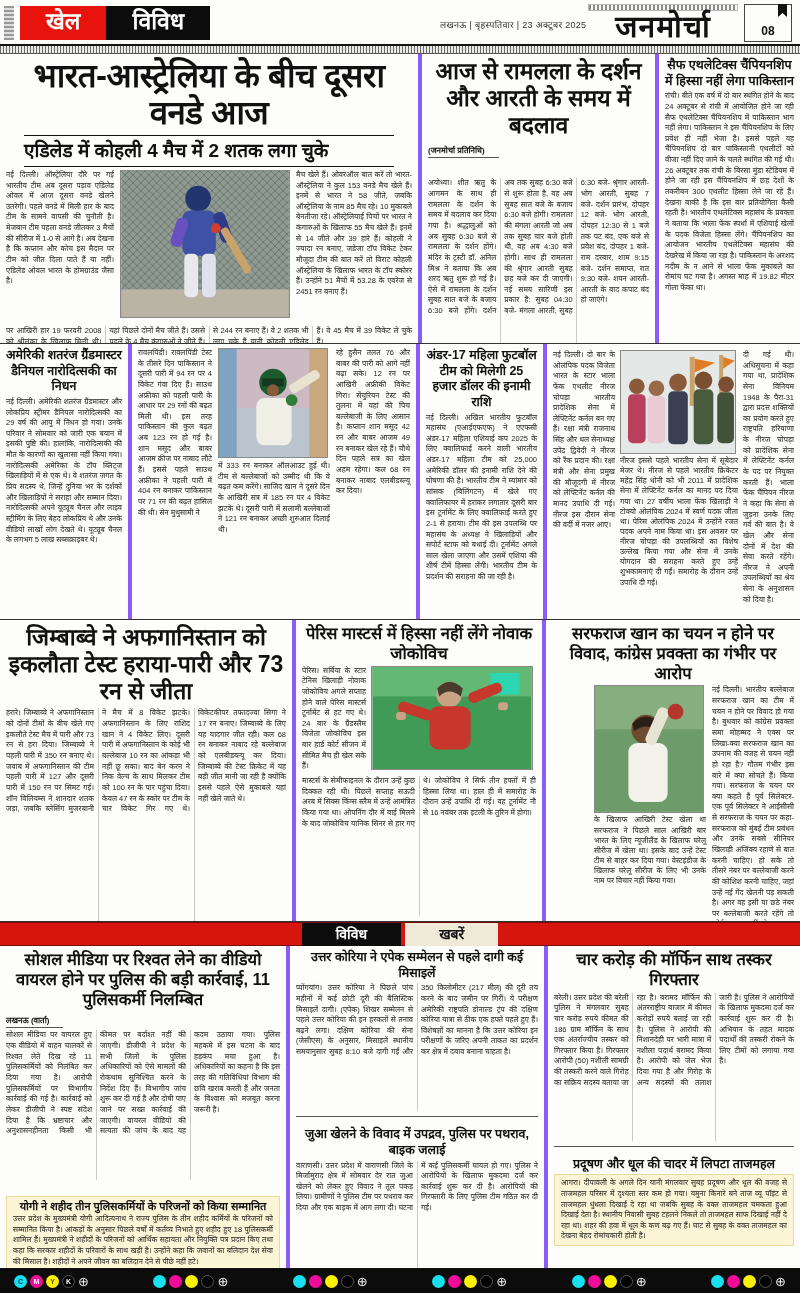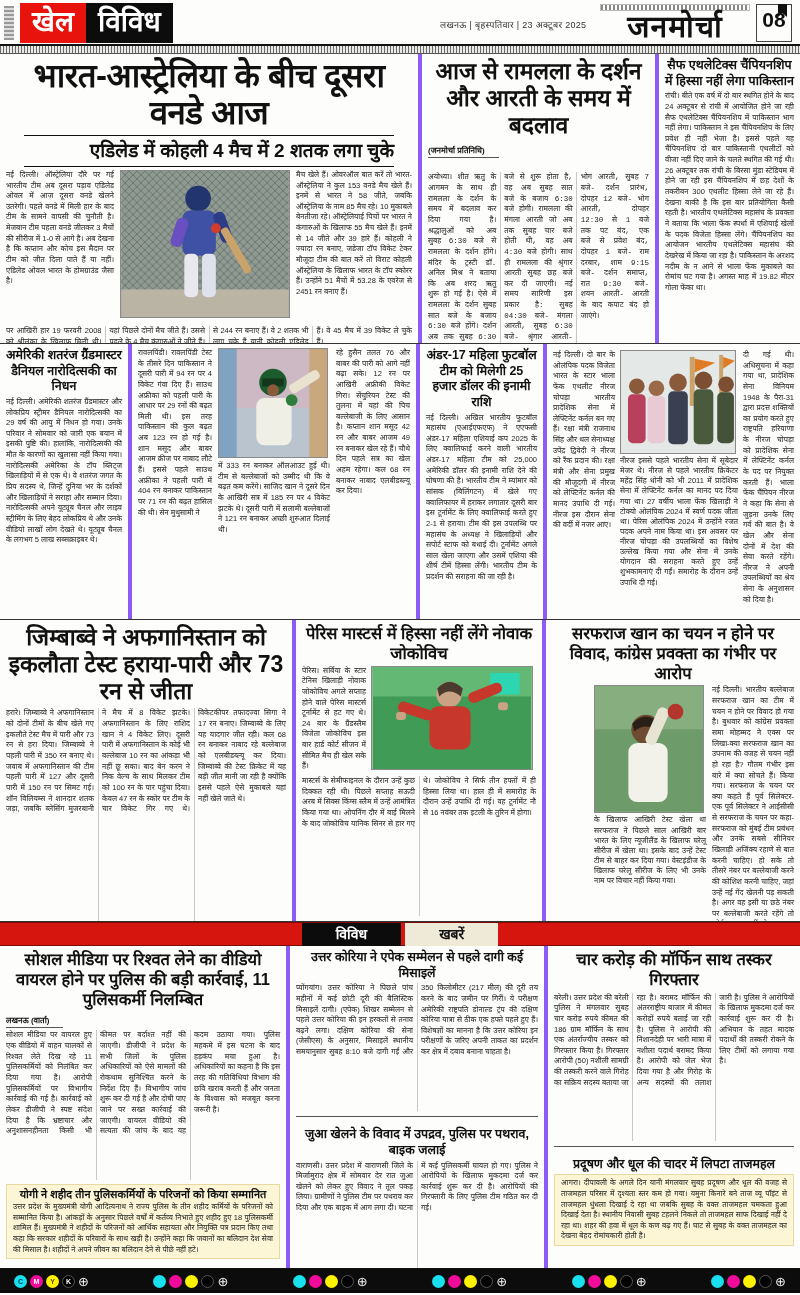--- a/index.html
+++ b/index.html
@@ -3,39 +3,39 @@
 <meta charset="utf-8">
 <style>
   * { margin:0; padding:0; box-sizing:border-box; }
   html,body { background:#f2f2ee; }
   body { font-family:"Liberation Sans","DejaVu Sans",sans-serif; color:#111; }
   #page { width:800px; height:1295px; margin:0 auto; background:#fdfdfb; position:relative; overflow:hidden; }
 
   
   .hdr { height:46px; display:flex; align-items:center; padding:4px 8px 2px 4px; border-bottom:2px solid #111; position:relative; }
   .hdr-edge { width:10px; height:34px; background:repeating-linear-gradient(0deg,#999 0 2px,#ddd 2px 4px); margin-right:6px; }
-  .tab { font-weight:bold; font-size:28px; padding:2px 12px 5px; line-height:1.2; }
+  .tab { font-weight:bold; font-size:23px; padding:2px 26px 5px; line-height:1.2; }
   .tab-sport { background:#e8130c; color:#fff; }
   .tab-misc  { background:#0c0c0c; color:#fff; }
   .dateline { position:absolute; left:440px; top:18px; font-size:9px; color:#333; letter-spacing:.3px; }
   .mast { margin-left:auto; display:flex; align-items:flex-end; gap:6px; }
   .mast-block { text-align:center; }
   .mast-tagline { height:7px; width:150px; margin:0 auto 1px; border:1px solid #bbb; background:repeating-linear-gradient(90deg,#888 0 2px,#fff 2px 4px); }
   .mast-name { font-size:30px; font-weight:bold; line-height:1; letter-spacing:1px; }
-  .pageno { position:relative; border:1px solid #444; width:36px; height:38px; display:flex; align-items:flex-end; justify-content:center; font-size:21px; font-weight:bold; padding-bottom:9px; }
+  .pageno { position:relative; border:1px solid #444; width:48px; height:38px; display:flex; align-items:flex-end; justify-content:center; font-size:12px; font-weight:bold; padding-bottom:3px; }
   .bookmark { position:absolute; top:-1px; right:4px; width:9px; height:13px; background:#111;
               clip-path:polygon(0 0,100% 0,100% 100%,50% 70%,0 100%); }
   .barstrip { height:8px; background:repeating-linear-gradient(90deg,#6b6b6b 0 1px,#e8e8e4 1px 3px); border-bottom:1px solid #555; }
 
   
   .row { display:flex; width:100%; }
   .art { padding:4px 6px; overflow:hidden; }
   .vr { border-left:4px solid #8b5cf6; }
   .hl-xl { font-size:33px; font-weight:bold; text-align:center; line-height:1.12; letter-spacing:-.5px; }
-  .subhead { font-size:19px; font-weight:bold; text-align:right; border-top:1.5px solid #111; border-bottom:1.5px solid #111; margin:3px 18px; padding:1px 0 3px; }
+  .subhead { font-size:19px; font-weight:bold; text-align:left; border-top:1.5px solid #111; border-bottom:1.5px solid #111; margin:3px 18px; padding:1px 0 3px; }
   .hl-lg { font-size:23px; font-weight:bold; text-align:center; line-height:1.18; }
   .hl-md { font-size:16.5px; font-weight:bold; text-align:center; line-height:1.2; }
   .hl-sm { font-size:12.5px; font-weight:bold; text-align:center; line-height:1.25; }
   .hl-xs { font-size:11px; font-weight:bold; text-align:center; line-height:1.25; }
   .body-sm { font-size:7.5px; line-height:1.42; text-align:justify; color:#1c1c1c; }
   .cols-2 { column-count:2; column-gap:8px; column-rule:1px solid #c9c9c9; }
   .cols-3 { column-count:3; column-gap:8px; column-rule:1px solid #c9c9c9; }
   .cols-4 { column-count:4; column-gap:8px; column-rule:1px solid #c9c9c9; }
   .byline { font-size:8px; font-weight:bold; border-bottom:1px solid #555; display:inline-block; padding:2px 14px 2px 0; margin-bottom:2px;text-align:right; }
   .ybox { background:#fcf5d6; border:1px solid #e7d9a0; padding:3px 6px; }
@@ -45,21 +45,21 @@
 
   
   .row1 { height:290px; border-bottom:1px solid #333; }
   .lead { width:418px; }
   .lead-top { display:flex; gap:6px; margin-top:2px; height:152px; }
   .lead-left { width:108px; }
   .lead-photo { width:170px; height:148px; }
   .lead-right { flex:1; }
   .lead-bottom { margin-top:4px; height:66px; }
   .ramlala { width:237px; }
-  .ram-body { height:188px; margin-top:12px;font-family:Liberation Mono, monospace; }
+  .ram-body { height:188px; margin-top:18px; }
   .saifcol { width:145px; }
 
   
   .row2 { height:276px; border-bottom:1px solid #333; }
   .chess { width:128px; }
   .pak { width:288px; }
   .pak-hl { border:1.5px solid #111; padding:2px 4px 5px; margin:1px 2px 3px; }
   .pak-cols { display:flex; gap:6px; height:196px; }
   .pak-col { flex:1; }
   .pak-mid { width:112px; }
@@ -88,21 +88,21 @@
   .band { height:24px; background:#d6150f; display:flex; align-items:center; justify-content:center; gap:4px; border-top:1px solid #7c0b07; border-bottom:1px solid #7c0b07; }
   .band-box { font-weight:bold; font-size:14px; padding:1px 34px 3px; }
   .band-misc { background:#0c0c0c; color:#fff; }
   .band-news { background:#efe9d8; color:#111; }
 
   
   .row4 { height:323px; border-bottom:1px solid #111; }
   .social { width:286px; }
   .mid4 { width:258px; }
   .right4 { width:256px; }
-  .yogi { margin-top:4px; }
+  .yogi { margin-top:16px; }
   .sub-art { margin-top:5px; border-top:1px solid #555; padding-top:10px; }
 
   
   .press { height:24px; background:#0c0c0c; display:flex; align-items:center; justify-content:space-between; padding:0 14px; }
   .mark-group { display:flex; align-items:center; gap:3px; }
   .dot { width:13px; height:13px; border-radius:50%; display:flex; align-items:center; justify-content:center; font-size:7px; font-weight:bold; }
   .dot-c { background:#18e0ee; color:#046; }
   .dot-m { background:#f00b9a; color:#fff; }
   .dot-y { background:#fef200; color:#553; }
   .dot-k { background:#000; color:#fff; border:1px solid #555; }

